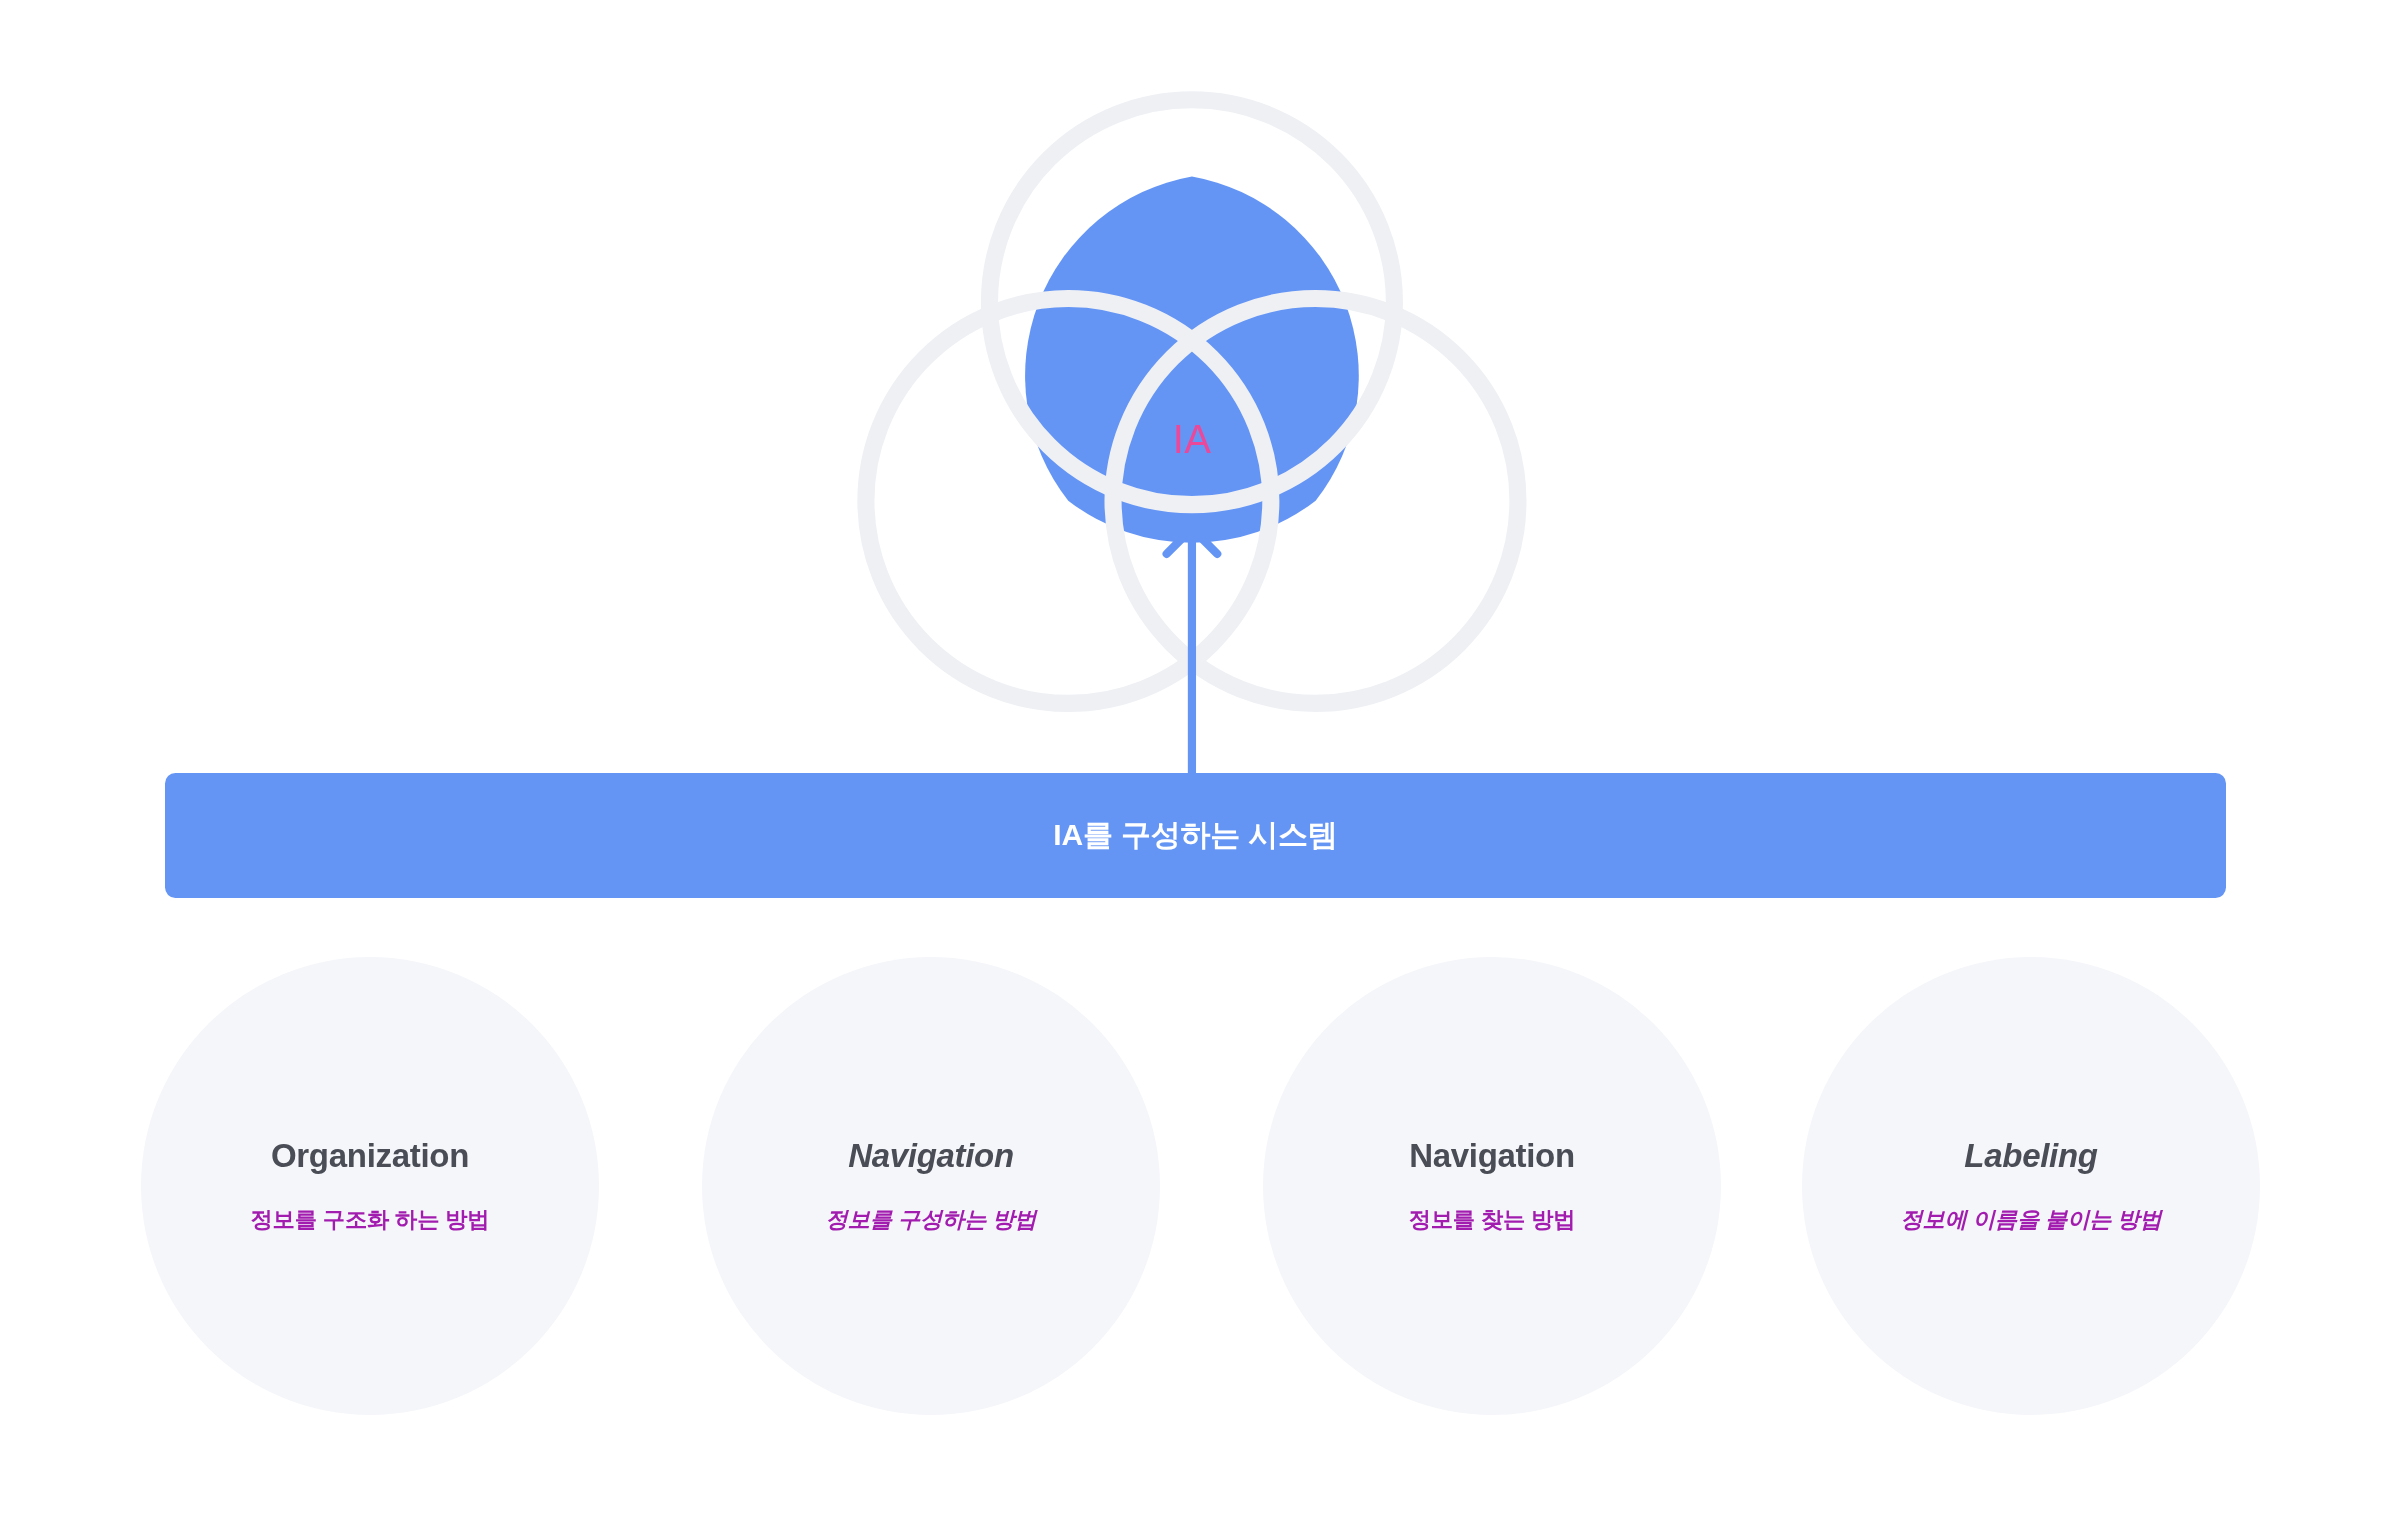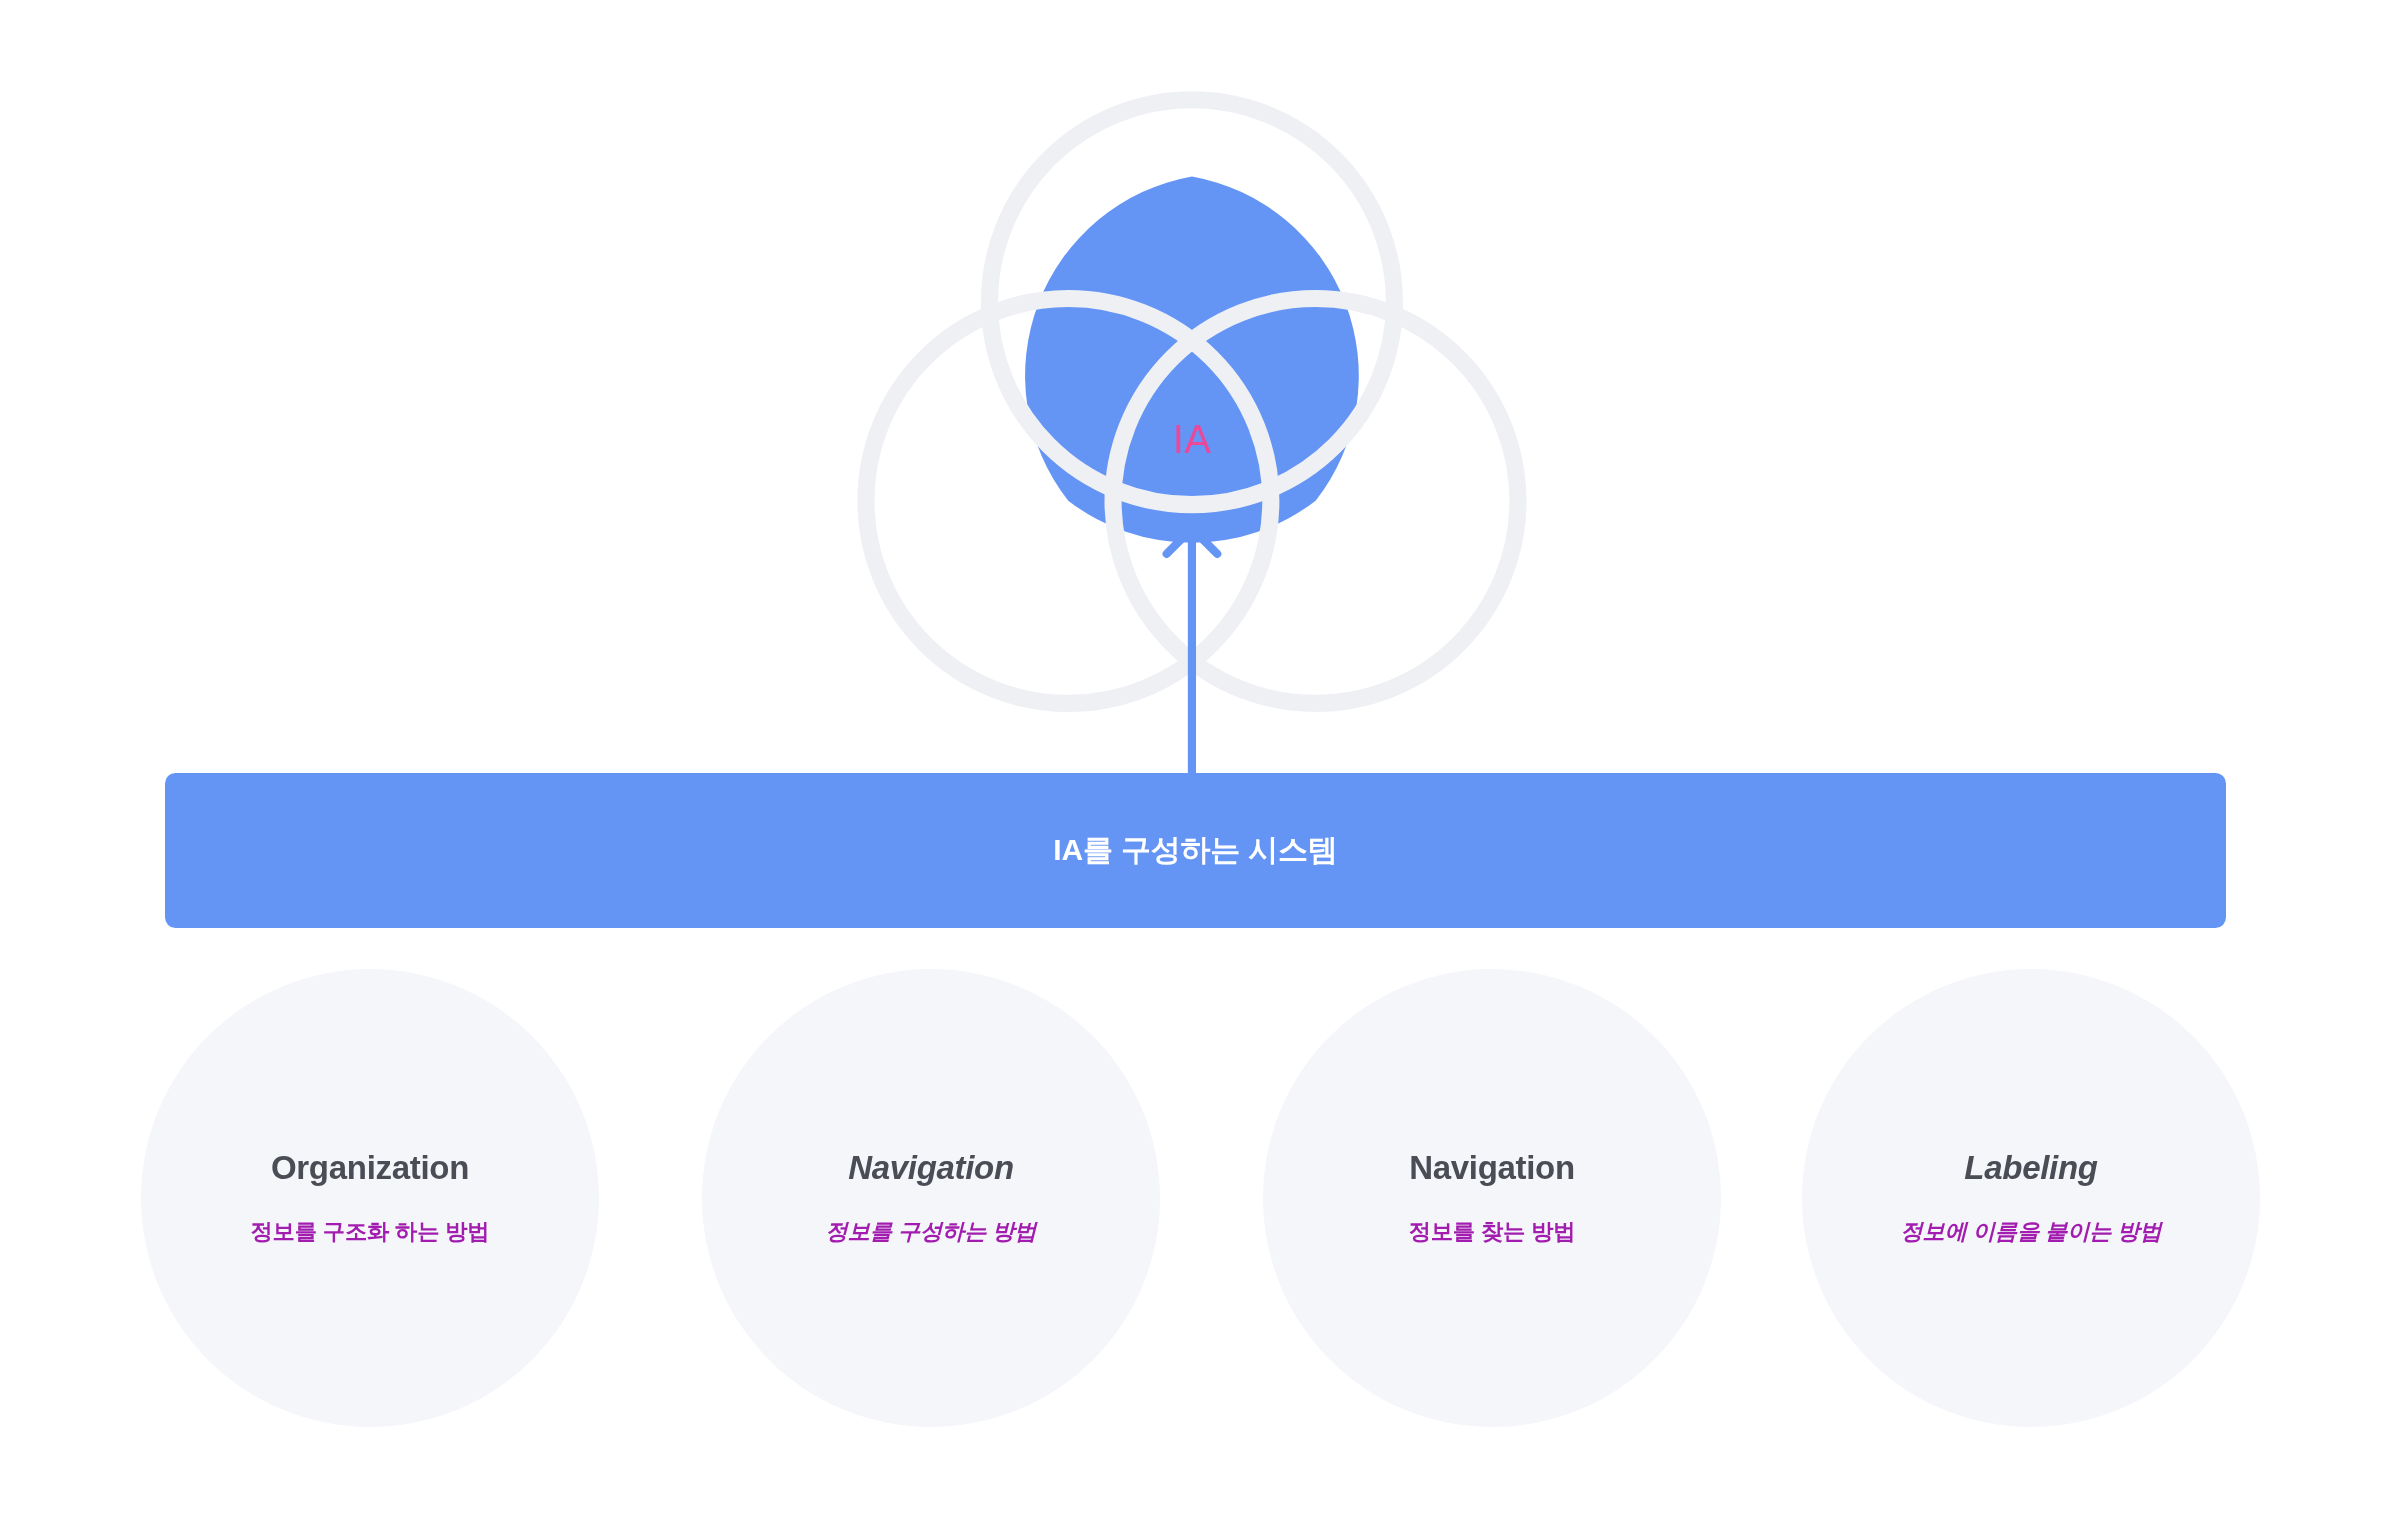--- a/index.html
+++ b/index.html
@@ -49,21 +49,21 @@
     white-space: nowrap;
     pointer-events: none;
   }
 
   
   .banner {
     position: absolute;
     left: 165px;
     top: 773px;
     width: 2061px;
-    height: 155px;
+    height: 125px;
     background: #6495f5;
     border-radius: 10.4px;
     display: flex;
     align-items: center;
     justify-content: center;
   }
   .banner-text {
     color: #ffffff;
     font-size: 30px;
     font-weight: bold;
@@ -74,21 +74,21 @@
   
   .pillars {
     position: absolute;
     left: 0;
     top: 957px;
     width: 2401px;
     height: 462px;
   }
   .pillar {
     position: absolute;
-    top: 12px;
+    top: 0;
     width: 458px;
     height: 458px;
     border-radius: 50%;
     background: #f5f6fa;
     display: flex;
     flex-direction: column;
     align-items: center;
     justify-content: center;
   }
   .pillar-title {

